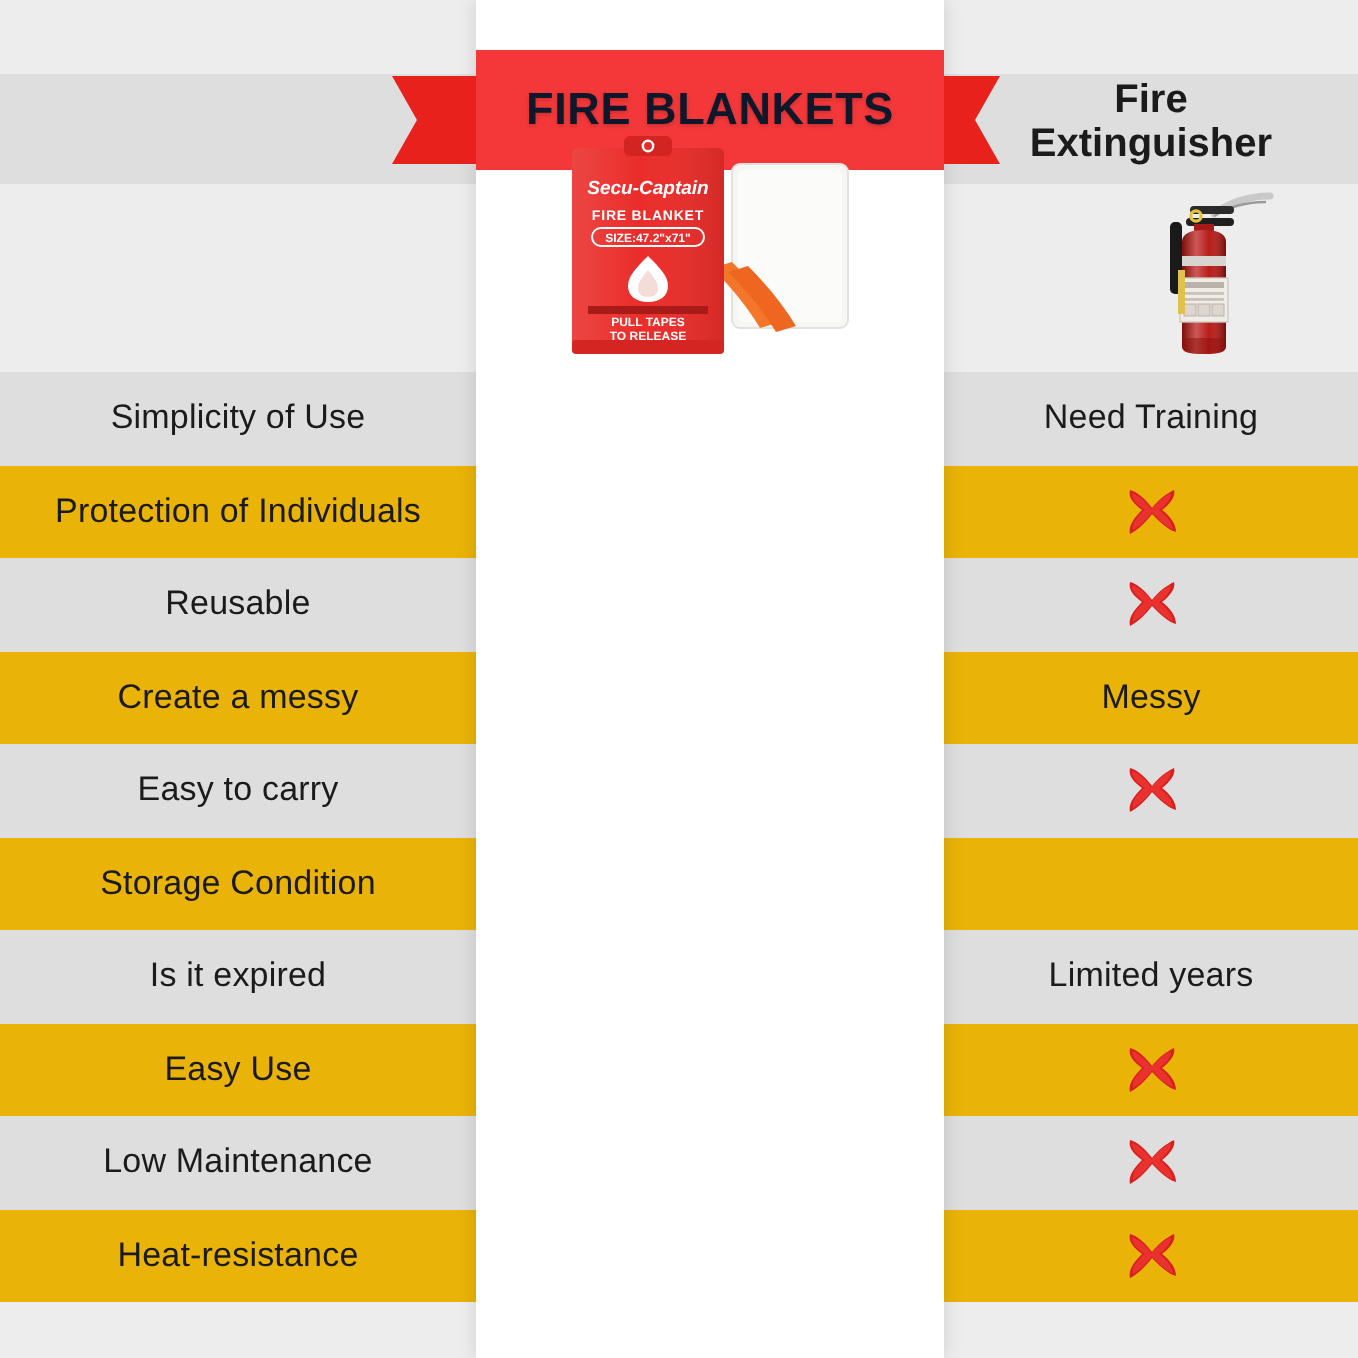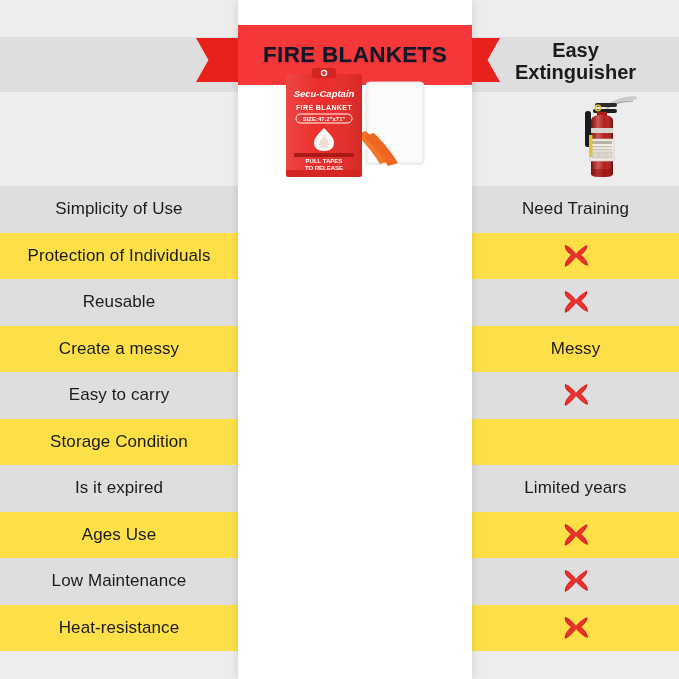--- a/index.html
+++ b/index.html
@@ -30,21 +30,21 @@
     left: 0; top: 186px; width: 679px;
     z-index: 1;
   }
   .row {
     position: relative;
     height: 46.5px;
     display: flex;
     align-items: center;
   }
   .row.dark  { background: #dedede; }
-  .row.light { background: #fde047; }
+  .row.light { background: #eab308; }
 
   .cell {
     height: 100%;
     display: flex;
     align-items: center;
     justify-content: center;
     font-size: 17px;
     color: #1b1b1b;
     letter-spacing: .1px;
     white-space: nowrap;
@@ -202,21 +202,21 @@
       <div class="row light">
         <div class="cell c-label">Storage Condition</div>
         <div class="cell c-mid cell-feature">Anywhere</div>
       </div>
       <div class="row dark">
         <div class="cell c-label">Is it expired</div>
         <div class="cell c-mid cell-feature">No espiry</div>
         <div class="cell c-right">Limited years</div>
       </div>
       <div class="row light">
-        <div class="cell c-label">Ages Use</div>
+        <div class="cell c-label">Easy Use</div>
         <div class="cell c-mid cell-feature">
           <svg class="mark" width="36" height="28" viewBox="0 0 36 28">
             <path d="M4 15 L7 11 L14 18 L29 2 L33 5 L14.5 25 Z" fill="#7ec62b" stroke="#2f4f16" stroke-width="1.1" stroke-linejoin="round"></path>
             <path d="M5.5 15 L8 12 L14.2 18.6 L28.8 3.4 L31.2 5.2 L14.4 23 Z" fill="#96d83e" opacity="0.85"></path>
           </svg>
         </div>
         <div class="cell c-right">
           <svg class="mark" width="32" height="28" viewBox="0 0 32 28">
             <path d="M5 3 C9 4 13 8 16 12 C19 8 23 5 27 3 C28 6 25 10 21 13 C25 16 28 20 28 24 C24 23 20 19 16 15 C13 19 9 23 5 25 C4 21 7 17 11 13 C7 10 4 7 5 3 Z" fill="#d81f1f"></path>
             <path d="M6 4.5 C10 6 13 9 15.6 12.6 C18.5 9 21.5 6.4 25.4 4.6 C25.8 7 23.2 10.4 19.6 13 C23 15.6 26 19 26.4 22.6 C22.8 21.2 19.2 17.6 16 14.2 C13 18 9.6 21.4 6.4 23 C5.8 19.6 8.6 16 12.2 13 C8.6 10.4 5.6 7.4 6 4.5 Z" fill="#ef3a34" opacity="0.75"></path>
@@ -253,21 +253,21 @@
   <div class="ribbon">
     <div class="ribbon-tail left"></div>
     <div class="ribbon-tail right"></div>
     <div class="ribbon-main">
       <span class="ribbon-title">FIRE BLANKETS</span>
     </div>
   </div>
 
   <div class="right-head">
     <span>
-      <span>Easy</span><br>
+      <span>Fire</span><br>
       <span>Extinguisher</span>
     </span>
   </div>
 
   <div class="hero">
     <svg viewBox="0 0 234 126" width="234" height="126">
 
       <g>
         <rect x="128" y="22" width="58" height="82" rx="4" fill="#f6f6f4" stroke="#e2e2de" stroke-width="1"></rect>
         <rect x="131" y="25" width="52" height="76" rx="3" fill="#fbfbfa"></rect>

